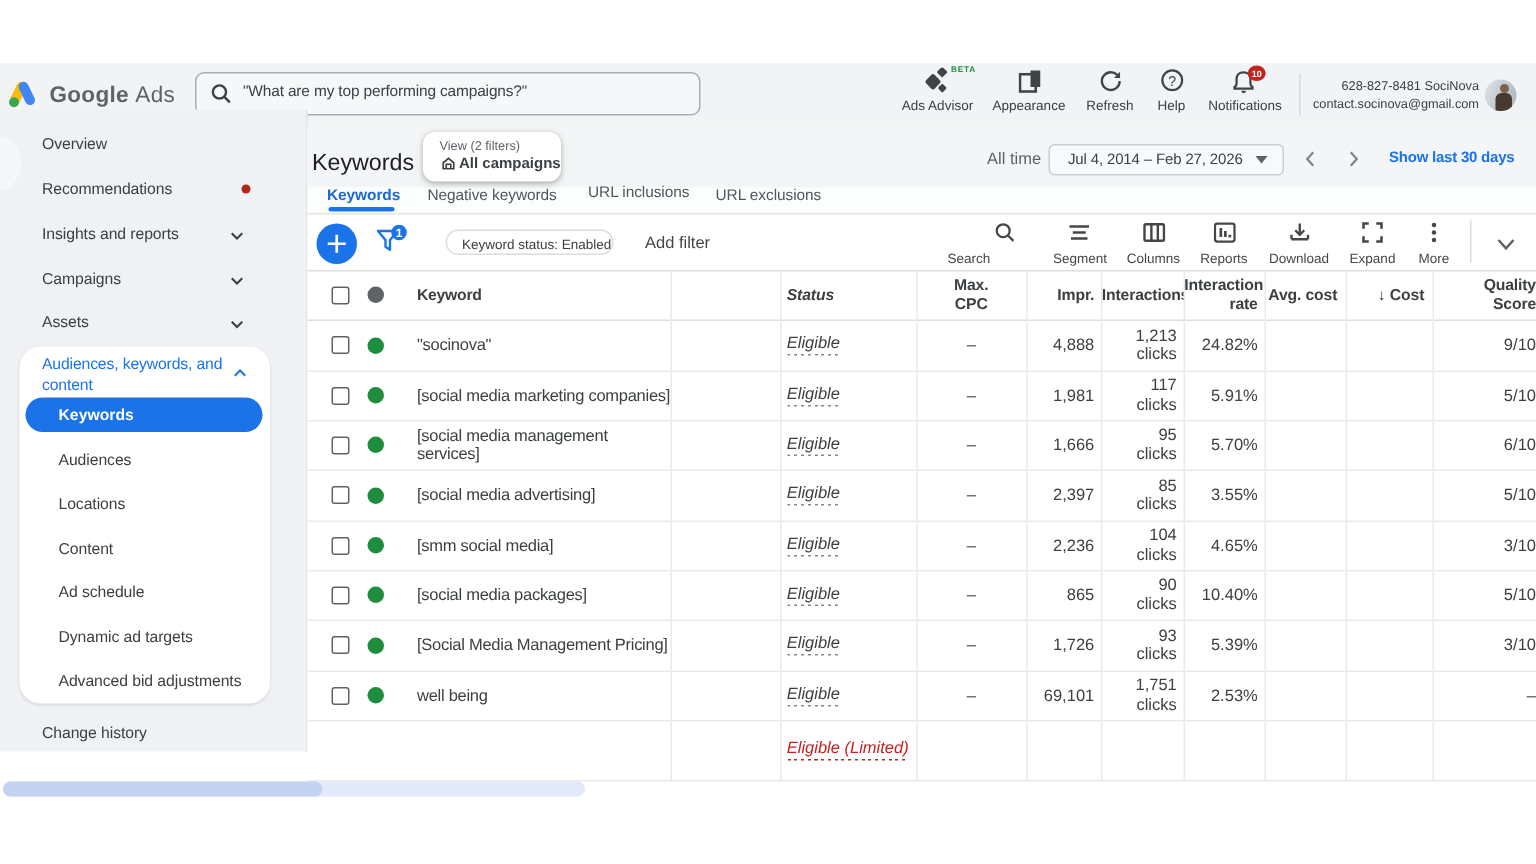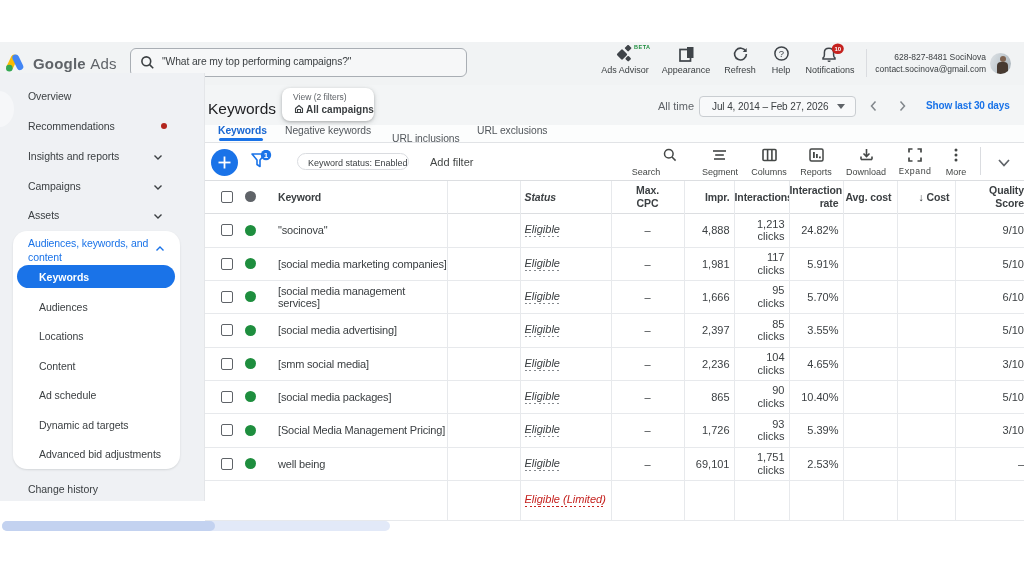--- a/index.html
+++ b/index.html
@@ -191,21 +191,21 @@
       <path d="M7.5 1.5 L3.5 6 L7.5 10.5" fill="none" stroke="#80868b" stroke-width="1.5"></path>
     </svg>
   <svg class="abs" style="left:896px; top:100px;" width="12" height="12" viewBox="0 0 12 12">
       <path d="M4.5 1.5 L8.5 6 L4.5 10.5" fill="none" stroke="#80868b" stroke-width="1.5"></path>
     </svg>
   <div class="abs" id="show30">Show last 30 days</div>
 
   <div class="abs" id="tabsrow"></div>
   <div class="abs tab" style="left:218px; top:125px;" id="tabactive">Keywords</div>
   <div class="abs tab" style="left:285px; top:125px;">Negative keywords</div>
-  <div class="abs tab" style="left:392px; top:133px;">URL inclusions</div>
+  <div class="abs tab" style="left:392px; top:123px;">URL inclusions</div>
   <div class="abs tab" style="left:477px; top:125px;">URL exclusions</div>
   <div class="abs" id="tabline"></div>
 
   <div class="abs" id="viewcard">
     <div class="l1">View (2 filters)</div>
     <svg style="position:absolute; left:12px; top:16px;" width="10" height="10" viewBox="0 0 10 10">
         <path d="M1.5 4.5 L5 1.5 L8.5 4.5 L8.5 8.5 L1.5 8.5 Z M3.5 8.5 L3.5 5.5 L6.5 5.5 L6.5 8.5" fill="none" stroke="#3c4043" stroke-width="1.1"></path>
       </svg>
     <div class="l2">All campaigns</div>
   </div>
@@ -256,21 +256,21 @@
   <svg class="abs ticon" style="left:859px;" width="15" height="14" viewBox="0 0 15 14">
       <path d="M7.5 1 L7.5 8 M4.5 5.5 L7.5 8.5 L10.5 5.5" fill="none" stroke="#444746" stroke-width="1.6"></path>
       <path d="M2 11.5 L13 11.5" stroke="#444746" stroke-width="1.6"></path>
       <path d="M2 8.5 L2 11.5 M13 8.5 L13 11.5" stroke="#444746" stroke-width="1.6"></path>
     </svg>
   <div class="abs tlabel" style="left:836px; width:60px;">Download</div>
 
   <svg class="abs ticon" style="left:908px;" width="14" height="14" viewBox="0 0 14 14">
       <path d="M1 4.5 L1 1 L4.5 1 M9.5 1 L13 1 L13 4.5 M13 9.5 L13 13 L9.5 13 M4.5 13 L1 13 L1 9.5" fill="none" stroke="#444746" stroke-width="1.7"></path>
     </svg>
-  <div class="abs tlabel" style="left:885px; width:60px;font-family:Liberation Mono, monospace;">Expand</div>
+  <div class="abs tlabel" style="left:885px; width:60px;">Expand</div>
 
   <svg class="abs ticon" style="left:951px;" width="10" height="14" viewBox="0 0 10 14">
       <circle cx="5" cy="2" r="1.5" fill="#444746"></circle>
       <circle cx="5" cy="7" r="1.5" fill="#444746"></circle>
       <circle cx="5" cy="12" r="1.5" fill="#444746"></circle>
     </svg>
   <div class="abs tlabel" style="left:926px; width:60px;">More</div>
 
   <div class="abs" id="tsep"></div>
   <svg class="abs" style="left:997px; top:157px;" width="14" height="12" viewBox="0 0 14 12">

